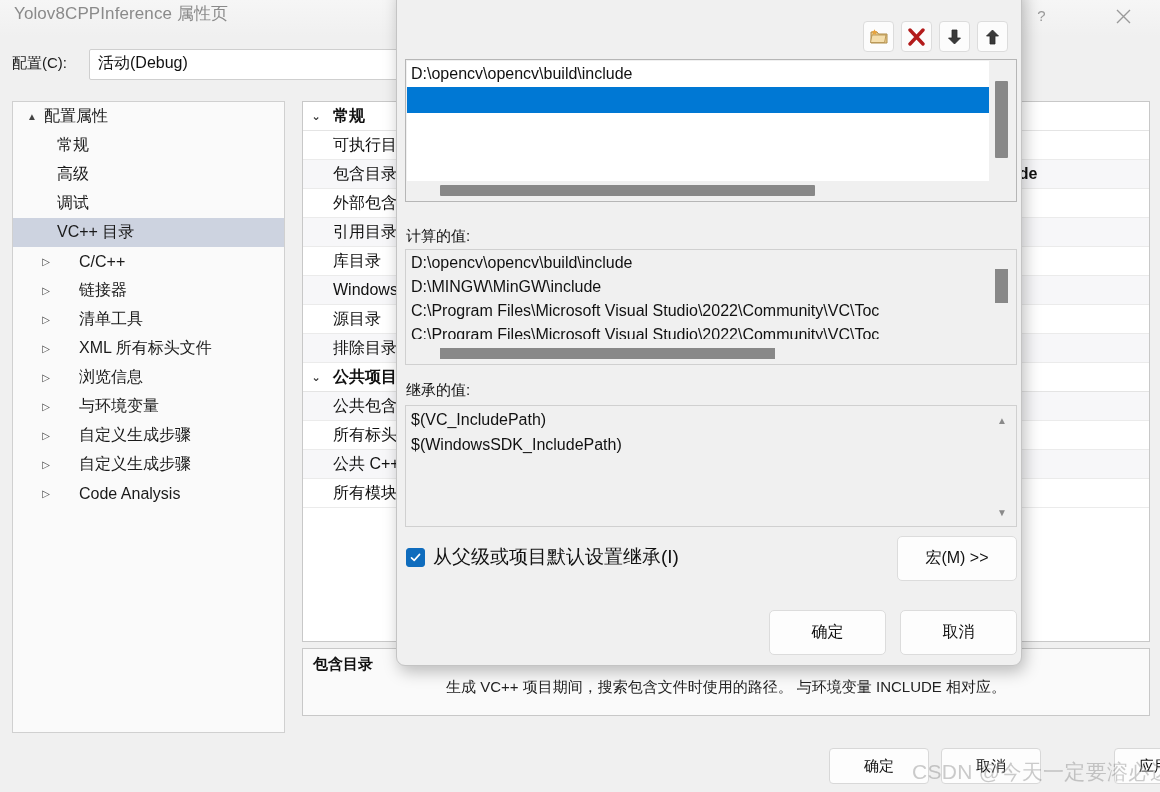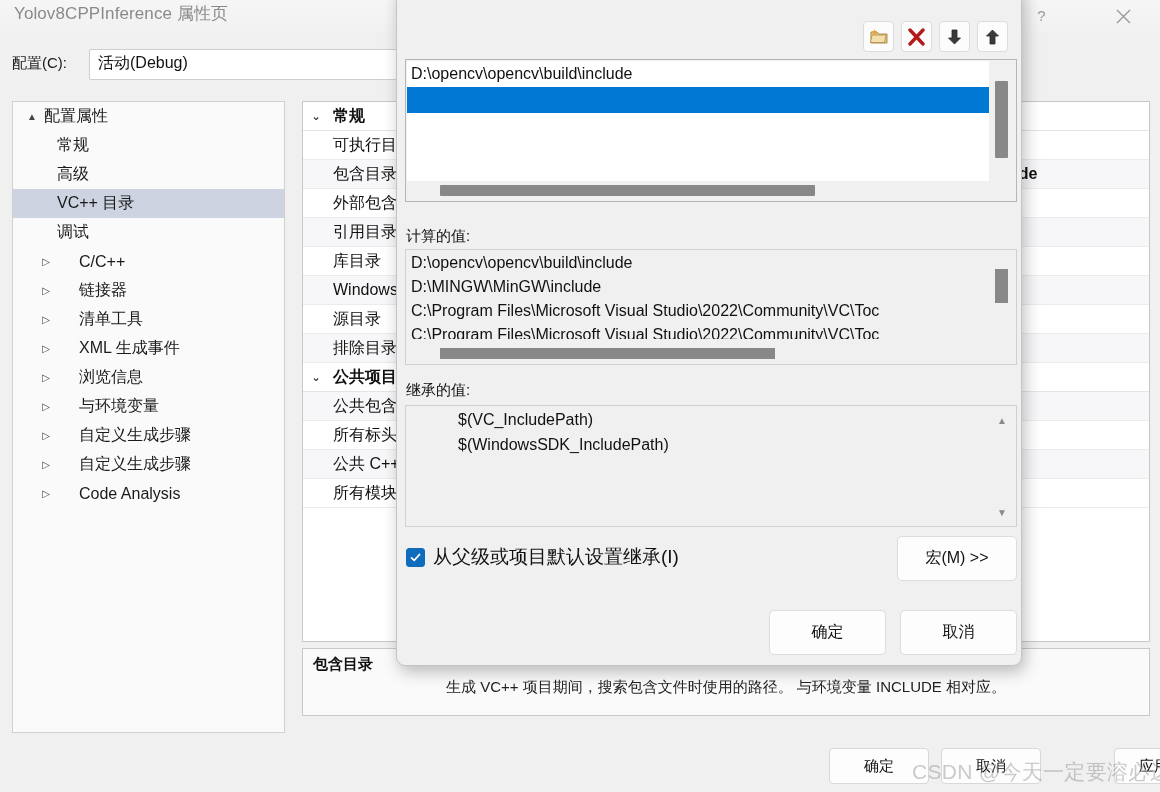--- a/index.html
+++ b/index.html
@@ -438,21 +438,20 @@
     height: 118px;
     overflow: hidden;
   }
   .inh-line {
     height: 25px;
     line-height: 25px;
     font-size: 16px;
     color: #111;
     padding-left: 4px;
     white-space: nowrap;
-    margin-left: 47px;
   }
   .inh-vscroll {
     position: absolute;
     right: 1px; top: 1px;
     width: 26px;
     height: 118px;
     background: #f0f0f0;
   }
   .inh-arrow {
     position: absolute;
@@ -560,41 +559,41 @@
           <div class="tree-item lvl0">
             <span class="tree-arrow">▲</span>
             <span class="tree-label">配置属性</span>
           </div>
           <div class="tree-item lvl1">
             <span class="tree-label" style="padding-left: 22px;">常规</span>
           </div>
           <div class="tree-item lvl1">
             <span class="tree-label" style="padding-left: 22px;">高级</span>
           </div>
+          <div class="tree-item lvl1">
+            <span class="tree-label" style="padding-left: 22px;">调试</span>
+          </div>
           <div class="tree-item lvl1 selected">
             <span class="tree-label" style="padding-left: 22px;">VC++ 目录</span>
           </div>
           <div class="tree-item lvl1">
-            <span class="tree-label" style="padding-left: 22px;">调试</span>
-          </div>
-          <div class="tree-item lvl1">
             <span class="tree-arrow">▷</span>
             <span class="tree-label">C/C++</span>
           </div>
           <div class="tree-item lvl1">
             <span class="tree-arrow">▷</span>
             <span class="tree-label">链接器</span>
           </div>
           <div class="tree-item lvl1">
             <span class="tree-arrow">▷</span>
             <span class="tree-label">清单工具</span>
           </div>
           <div class="tree-item lvl1">
             <span class="tree-arrow">▷</span>
-            <span class="tree-label">XML 生成事件</span>
+            <span class="tree-label">XML 所有标头文件</span>
           </div>
           <div class="tree-item lvl1">
             <span class="tree-arrow">▷</span>
             <span class="tree-label">浏览信息</span>
           </div>
           <div class="tree-item lvl1">
             <span class="tree-arrow">▷</span>
             <span class="tree-label">与环境变量</span>
           </div>
           <div class="tree-item lvl1">

